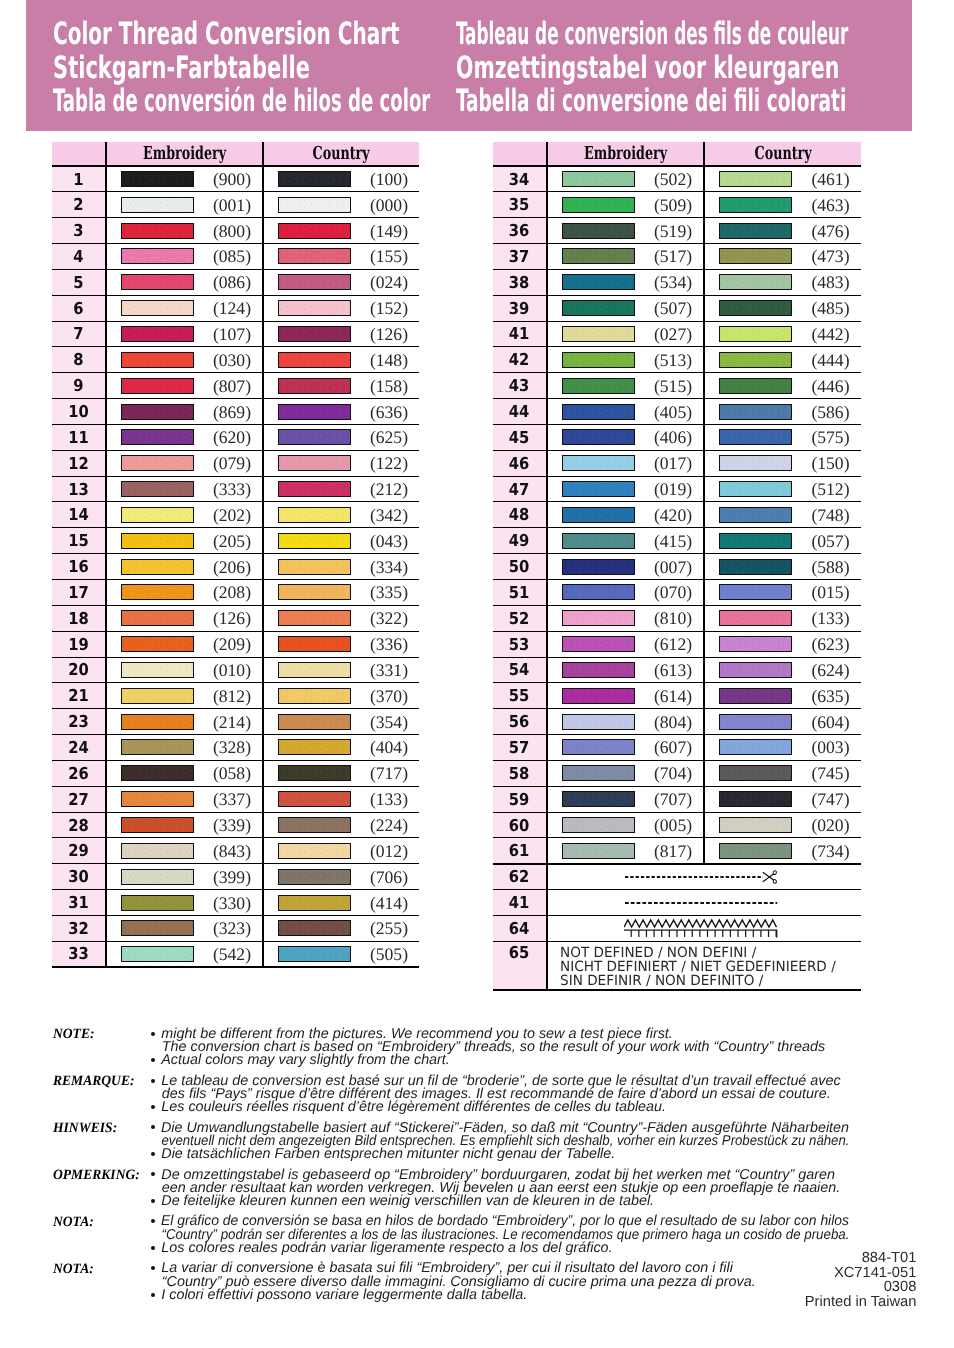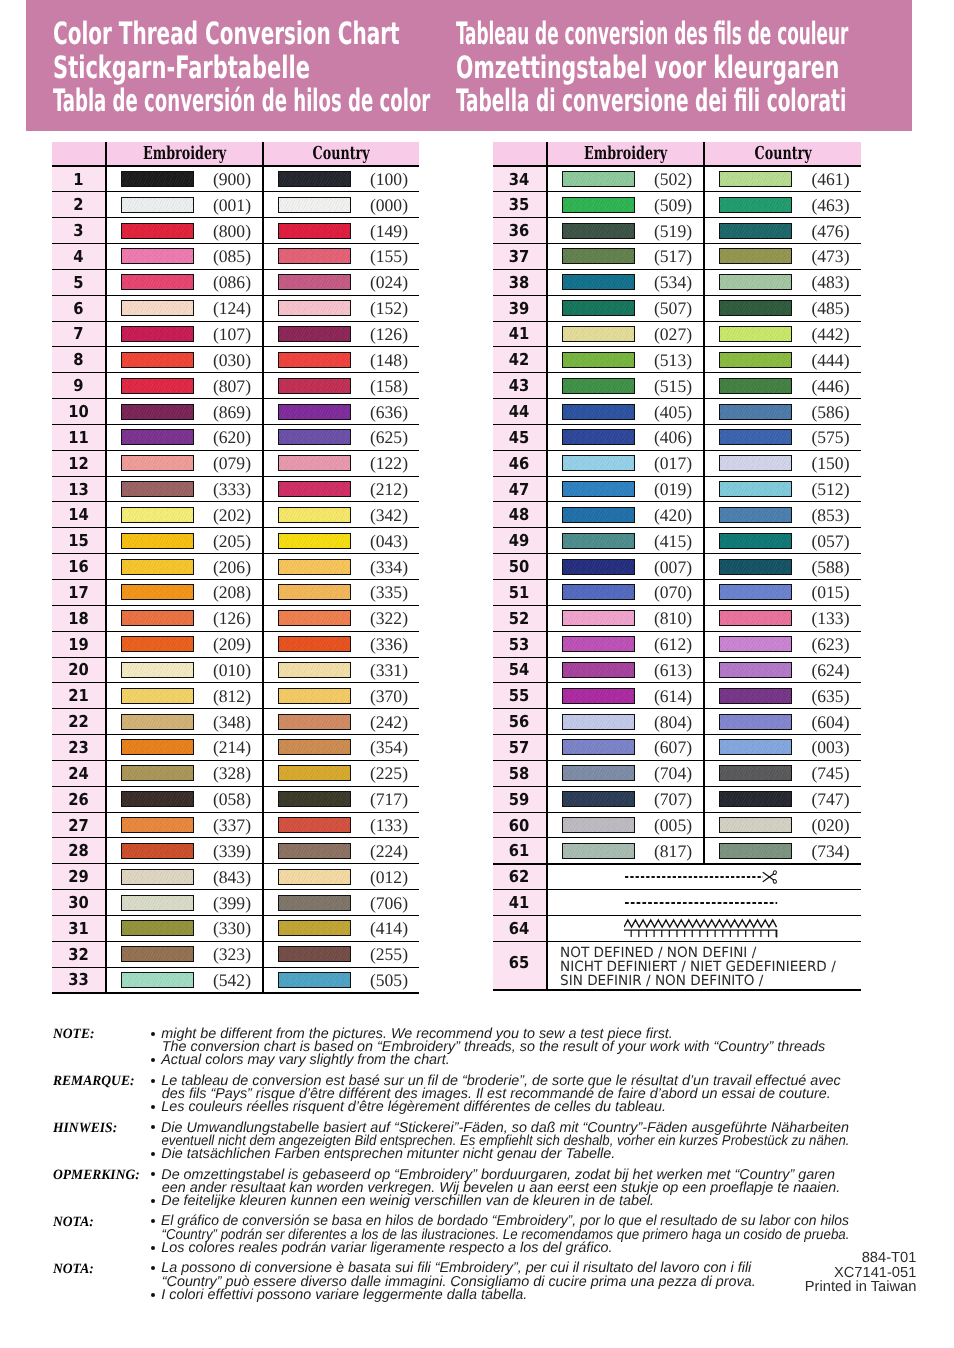--- a/index.html
+++ b/index.html
@@ -36,21 +36,21 @@
   .hdr.mid{border-left:2px solid #000;border-right:2px solid #000;}
   .numcell{background:#fce3f1;text-align:center;vertical-align:middle;font-weight:bold;font-size:16.4px;font-family:"DejaVu Sans Condensed",sans-serif;border-bottom:1px solid #000;border-right:2px solid #000;color:#101010;}
   .swcell{border-bottom:1px solid #000;position:relative;}
   .swcell.mid{border-right:2px solid #000;}
   .sw{position:absolute;top:50%;transform:translateY(-50%);left:14px;width:71px;height:14px;border:1.6px solid #111;box-sizing:content-box;overflow:hidden;}
   .sw::after{content:"";position:absolute;inset:0;background:repeating-linear-gradient(118deg, rgba(0,0,0,0.055) 0 0.6px, rgba(255,255,255,0.05) 0.6px 1.3px, rgba(0,0,0,0) 1.3px 2.4px);}
   .code{position:absolute;top:50%;transform:translateY(-50%);right:11px;font-size:17.6px;color:#2a2a2a;font-family:"Liberation Serif",serif;}
   .lastrow td{border-bottom:2px solid #000;}
   .spcell{border-bottom:1px solid #000;position:relative;text-align:center;}
   .numcell.nd{vertical-align:top;}
-  .ndnum{display:block;margin-top:11px;}
+  .ndnum{display:block;margin-top:1px;}
   .ndcell{border-bottom:2px solid #000;padding:0;vertical-align:top;}
   .ndcell div{font-family:"DejaVu Sans Condensed","Liberation Sans",sans-serif;font-size:14px;line-height:14.4px;color:#2a2a2a;white-space:nowrap;transform:scaleX(1.08);transform-origin:0 0;margin-left:12.2px;}
   .ndcell div:first-child{margin-top:3.8px;}
   .ic{display:block;}
   .ic-dash{position:absolute;left:77.1px;top:50%;transform:translateY(-50%);}
   .ic-cut{position:absolute;left:77.1px;top:50%;transform:translateY(-50%);}
   .ic-zig{position:absolute;left:76.5px;top:50%;transform:translateY(-50%);}
 
   
   #notes{position:absolute;left:52.8px;top:1027.8px;width:890px;font-family:"Liberation Sans",sans-serif;}
@@ -316,50 +316,39 @@
         <td class="swcell mid">
           <span class="sw" style="background:#f2d264"></span>
           <span class="code">(812)</span>
         </td>
         <td class="swcell">
           <span class="sw" style="background:#f4ca63"></span>
           <span class="code">(370)</span>
         </td>
       </tr>
       <tr class="">
-        <td class="numcell">22</td>
-        <td class="swcell mid">
-          <span class="sw" style="background:#d1b175"></span>
-          <span class="code">(348)</span>
-        </td>
-        <td class="swcell">
-          <span class="sw" style="background:#d08a62"></span>
-          <span class="code">(242)</span>
-        </td>
-      </tr>
-      <tr class="">
         <td class="numcell">23</td>
         <td class="swcell mid">
           <span class="sw" style="background:#e8801a"></span>
           <span class="code">(214)</span>
         </td>
         <td class="swcell">
           <span class="sw" style="background:#cc8b4f"></span>
           <span class="code">(354)</span>
         </td>
       </tr>
       <tr class="">
         <td class="numcell">24</td>
         <td class="swcell mid">
           <span class="sw" style="background:#a99556"></span>
           <span class="code">(328)</span>
         </td>
         <td class="swcell">
           <span class="sw" style="background:#d6a82c"></span>
-          <span class="code">(225)</span>
+          <span class="code">(404)</span>
         </td>
       </tr>
       <tr class="">
         <td class="numcell">26</td>
         <td class="swcell mid">
           <span class="sw" style="background:#3a2b28"></span>
           <span class="code">(058)</span>
         </td>
         <td class="swcell">
           <span class="sw" style="background:#3a3827"></span>
@@ -601,21 +590,21 @@
         </td>
       </tr>
       <tr class="">
         <td class="numcell">48</td>
         <td class="swcell mid">
           <span class="sw" style="background:#1f6fa8"></span>
           <span class="code">(420)</span>
         </td>
         <td class="swcell">
           <span class="sw" style="background:#4a7eae"></span>
-          <span class="code">(853)</span>
+          <span class="code">(748)</span>
         </td>
       </tr>
       <tr class="">
         <td class="numcell">49</td>
         <td class="swcell mid">
           <span class="sw" style="background:#4d8c8c"></span>
           <span class="code">(415)</span>
         </td>
         <td class="swcell">
           <span class="sw" style="background:#0e7875"></span>
@@ -852,22 +841,23 @@
     <div class="noteblock">
       <div class="notelabel">NOTA:</div>
       <div class="notebody">
         <div class="noteitem"><span class="bul">•</span><span class="ntxt"><span class="nline" style="transform-origin: 0px 50%; transform: scaleX(0.9695);">El gráfico de conversión se basa en hilos de bordado “Embroidery”, por lo que el resultado de su labor con hilos</span><span class="nline" style="transform-origin: 0px 50%; transform: scaleX(0.9288);">“Country” podrán ser diferentes a los de las ilustraciones. Le recomendamos que primero haga un cosido de prueba.</span></span></div>
         <div class="noteitem"><span class="bul">•</span><span class="ntxt"><span class="nline">Los colores reales podrán variar ligeramente respecto a los del gráfico.</span></span></div>
       </div>
     </div>
     <div class="noteblock">
       <div class="notelabel">NOTA:</div>
       <div class="notebody">
-        <div class="noteitem"><span class="bul">•</span><span class="ntxt"><span class="nline">La possono di conversione è basata sui fili “Embroidery”, per cui il risultato del lavoro con i fili</span><span class="nline">“Country” può essere diverso dalle immagini. Consigliamo di cucire prima una pezza di prova.</span></span></div>
+        <div class="noteitem"><span class="bul">•</span><span class="ntxt"><span class="nline">La variar di conversione è basata sui fili “Embroidery”, per cui il risultato del lavoro con i fili</span><span class="nline">“Country” può essere diverso dalle immagini. Consigliamo di cucire prima una pezza di prova.</span></span></div>
         <div class="noteitem"><span class="bul">•</span><span class="ntxt"><span class="nline">I colori effettivi possono variare leggermente dalla tabella.</span></span></div>
       </div>
     </div>
   </div>
 <div id="footer">
     <div>884-T01</div>
     <div>XC7141-051</div>
+    <div>0308</div>
     <div>Printed in Taiwan</div>
   </div>
 
 </body></html>

